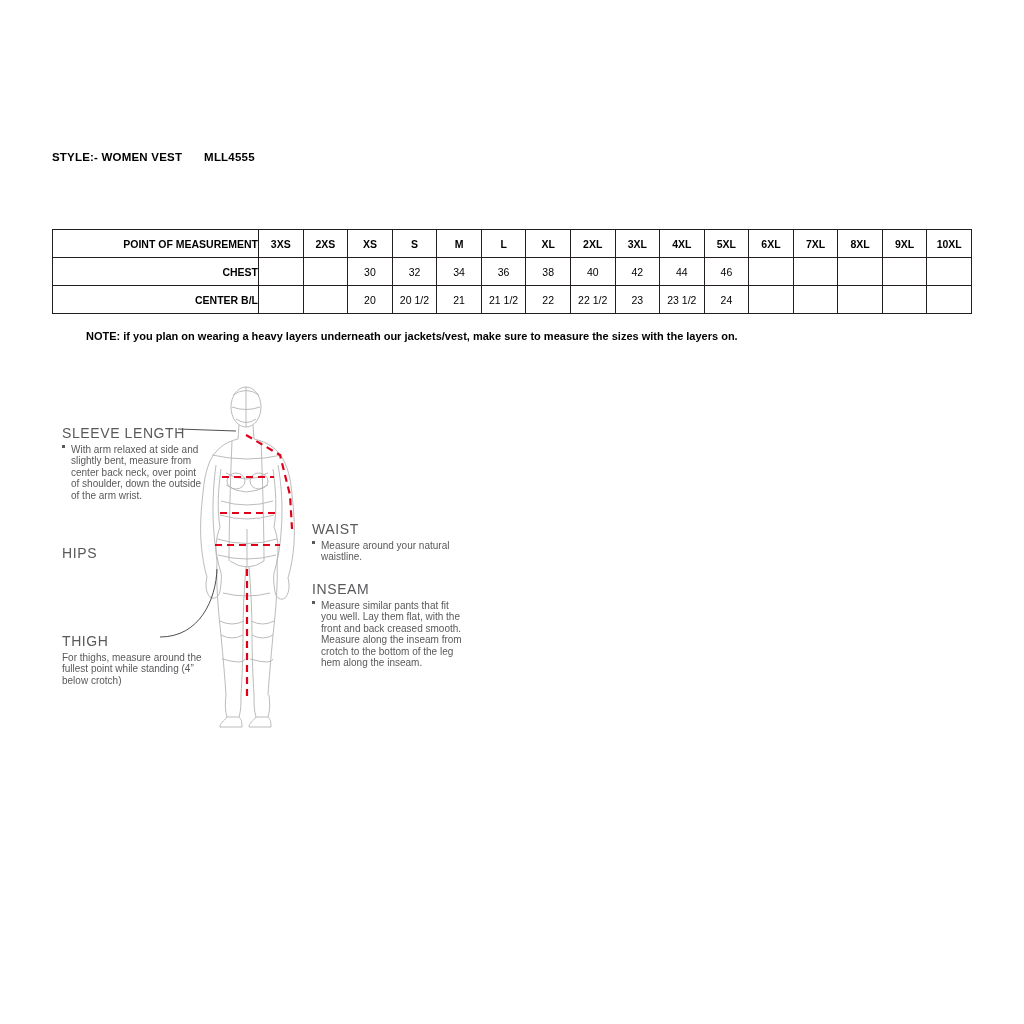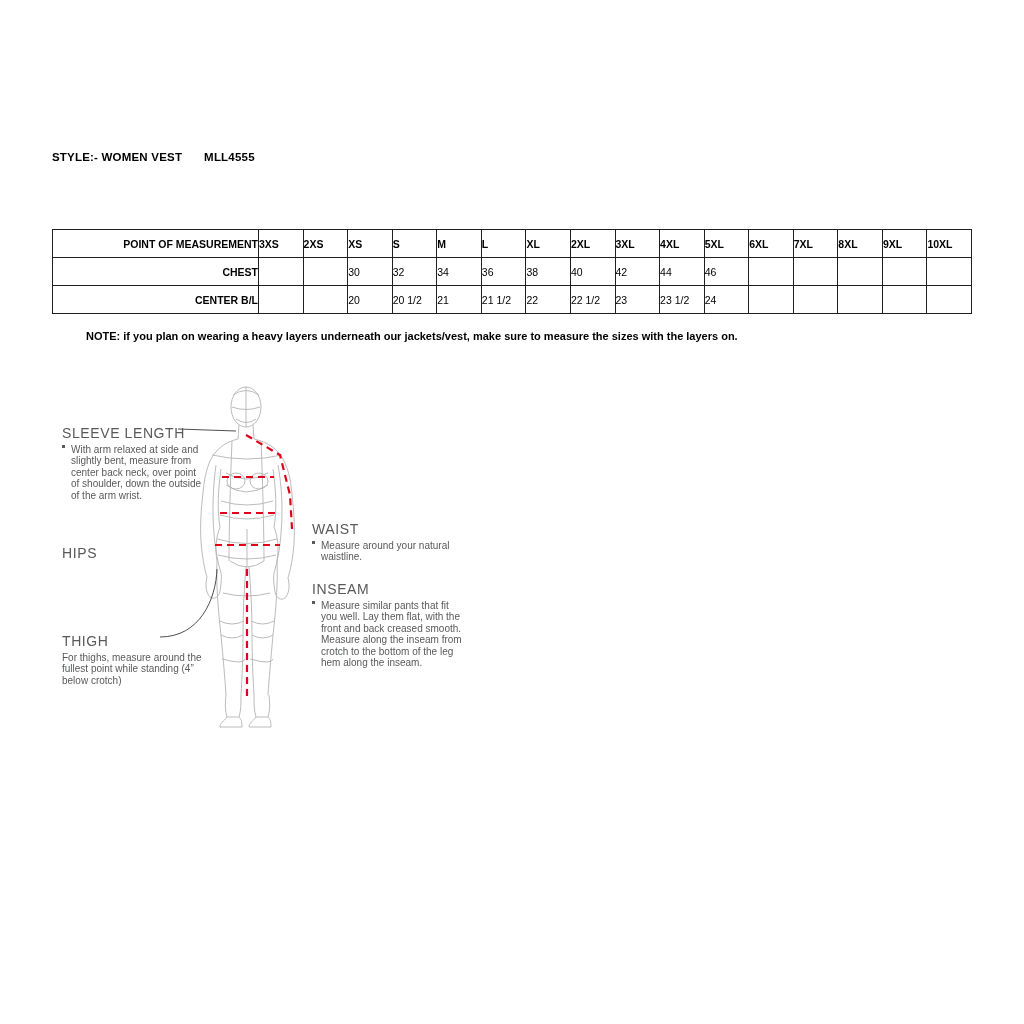--- a/index.html
+++ b/index.html
@@ -45,21 +45,21 @@
     left: 52px;
     top: 205px;
     width: 920px;
     border-collapse: collapse;
     table-layout: fixed;
   }
   .size-table td, .size-table th {
     border: 1px solid #231f20;
     height: 27px;
     font-size: 10.5px;
-    text-align: left;
+    text-align: center;
     vertical-align: middle;
     padding: 0;
     font-weight: bold;
   }
   .size-table .label-cell {
     text-align: right;
     padding-left: 5px;
     width: 200px;
     font-weight: bold;
   }

